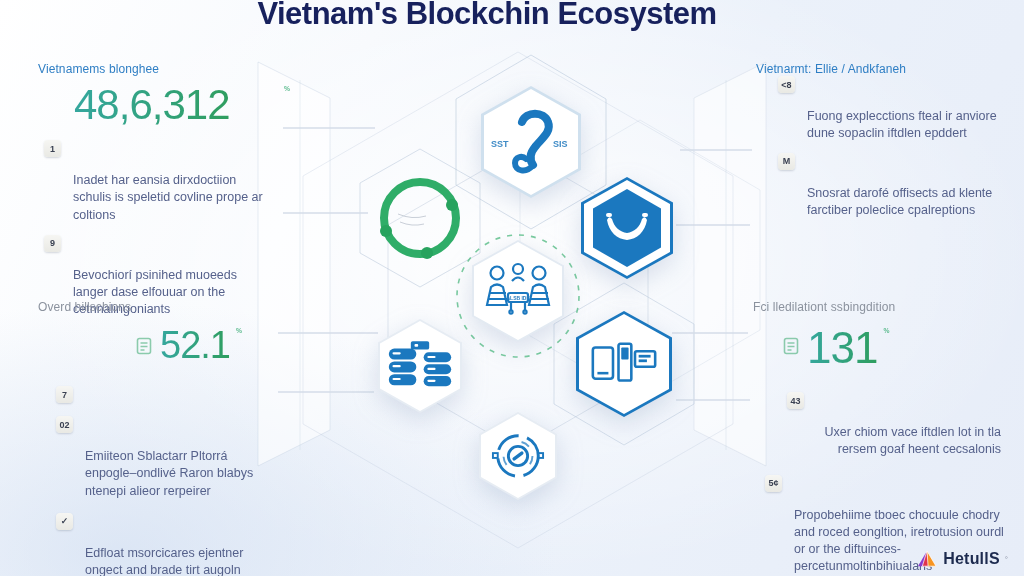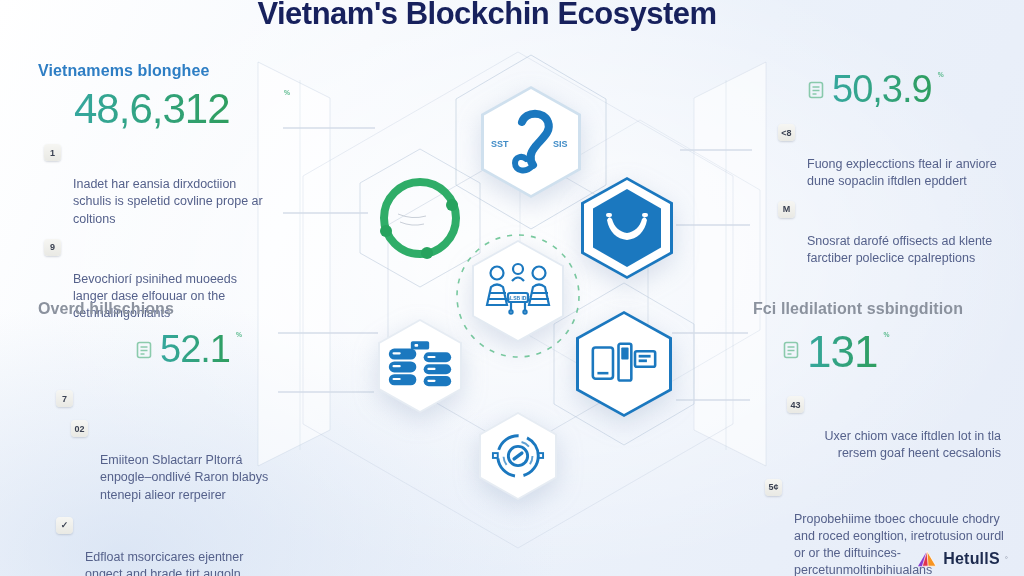--- a/index.html
+++ b/index.html
@@ -17,21 +17,21 @@
     font-size:31px; font-weight:700; color:#17215d; letter-spacing:-.5px;
   }
   
   .decor{position:absolute; inset:0; z-index:1; pointer-events:none;}
   
   .hexwrap{position:absolute; z-index:2; filter:drop-shadow(0 8px 12px rgba(130,152,185,.28));}
   .hex{position:absolute; inset:0; clip-path:polygon(50% 0,100% 25%,100% 75%,50% 100%,0 75%,0 25%);}
   .hex-icon{position:absolute; inset:0; margin:auto;}
   
   .panel{position:absolute; z-index:3;}
-  .p-heading{font-size:16px; font-weight:700; letter-spacing:.1px;}
+  .p-heading{font-size:12px; font-weight:400; letter-spacing:.1px;}
   .p-heading.blue{color:#2e7ec4;}
   .p-heading.gray{color:#8b929e;}
   .stat{display:flex; align-items:flex-start; gap:6px;}
   .stat-value{
     font-weight:500; line-height:1; letter-spacing:-1px;
     background:linear-gradient(90deg,#35a79e,#2f9e5f);
     -webkit-background-clip:text; background-clip:text;
     -webkit-text-fill-color:transparent; color:#2f9e5f;
   }
   .stat-suffix{font-size:.42em; font-weight:600; color:#5cbb8e; margin-top:.12em;
@@ -231,42 +231,33 @@
           <path d="M6.5 7 H13.5 M6.5 10.5 H13.5 M6.5 14 H10.5"></path>
         </g>
       </svg>
       <span class="stat-value" style="font-size:38px;">52.1</span>
       <span class="stat-suffix">%</span>
     </div>
     <ul class="items" style="margin-left:18px;">
       <li class="item" style="margin-bottom:13px;">
         <span class="item-glyph">7</span>
       </li>
-      <li class="item" style="margin-bottom:13px;justify-content:flex-end;">
+      <li class="item" style="margin-bottom:13px;">
         <span class="item-glyph">02</span>
         <span class="item-text" style="width:190px;">Emiiteon Sblactarr Pltorrá enpogle–ondlivé Raron blabys ntenepi alieor rerpeirer</span>
       </li>
       <li class="item">
         <span class="item-glyph">✓</span>
         <span class="item-text" style="width:190px;">Edfloat msorcicares ejentner ongect and brade tirt augoln anchott ehöght</span>
       </li>
     </ul>
   </section>
 
   <section class="panel" style="left:756px; top:62px; width:256px;">
-    <div class="stat" style="margin:8px 0 16px 50px;">
-      <svg class="stat-doc" width="20" height="20" viewBox="0 0 20 20">
-        <g stroke="#46ae78" stroke-width="1.6" fill="none" opacity=".6">
-          <rect x="3.5" y="2.5" width="13" height="15" rx="2"></rect>
-          <path d="M6.5 7 H13.5 M6.5 10.5 H13.5 M6.5 14 H10.5"></path>
-        </g>
-      </svg>
-      <span class="stat-value" style="font-size:38px;">50,3.9</span>
-      <span class="stat-suffix">%</span>
-    </div>
+    <div class="p-heading blue">Vietnarmt: Ellie / Andkfaneh</div>
     <ul class="items" style="margin-left:22px;">
       <li class="item" style="margin-bottom:10px;">
         <span class="item-glyph">&lt;8</span>
         <span class="item-text" style="width:195px;">Fuong explecctions fteal ir anviore dune sopaclin iftdlen epddert</span>
       </li>
       <li class="item">
         <span class="item-glyph">M</span>
         <span class="item-text" style="width:195px;">Snosrat darofé offisects ad klente farctiber poleclice cpalreptions</span>
       </li>
     </ul>

